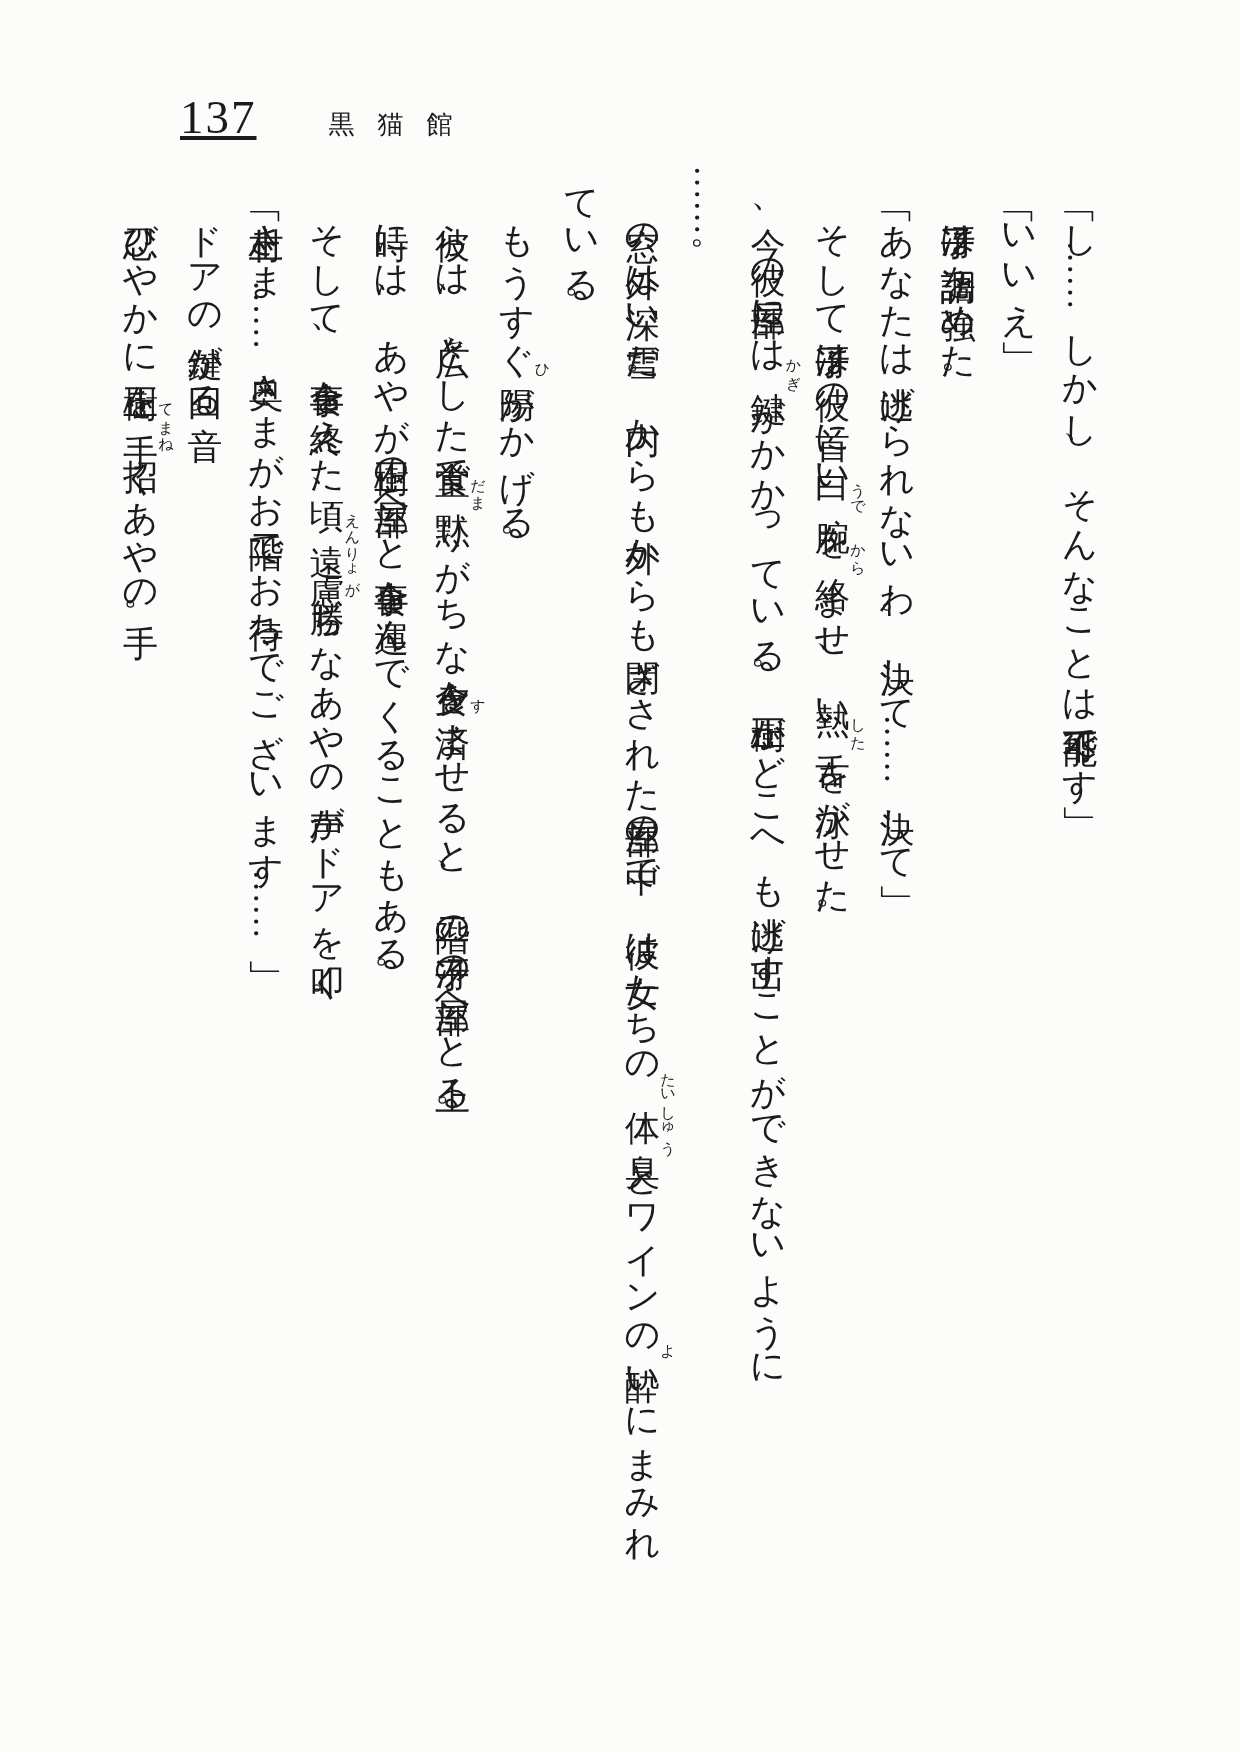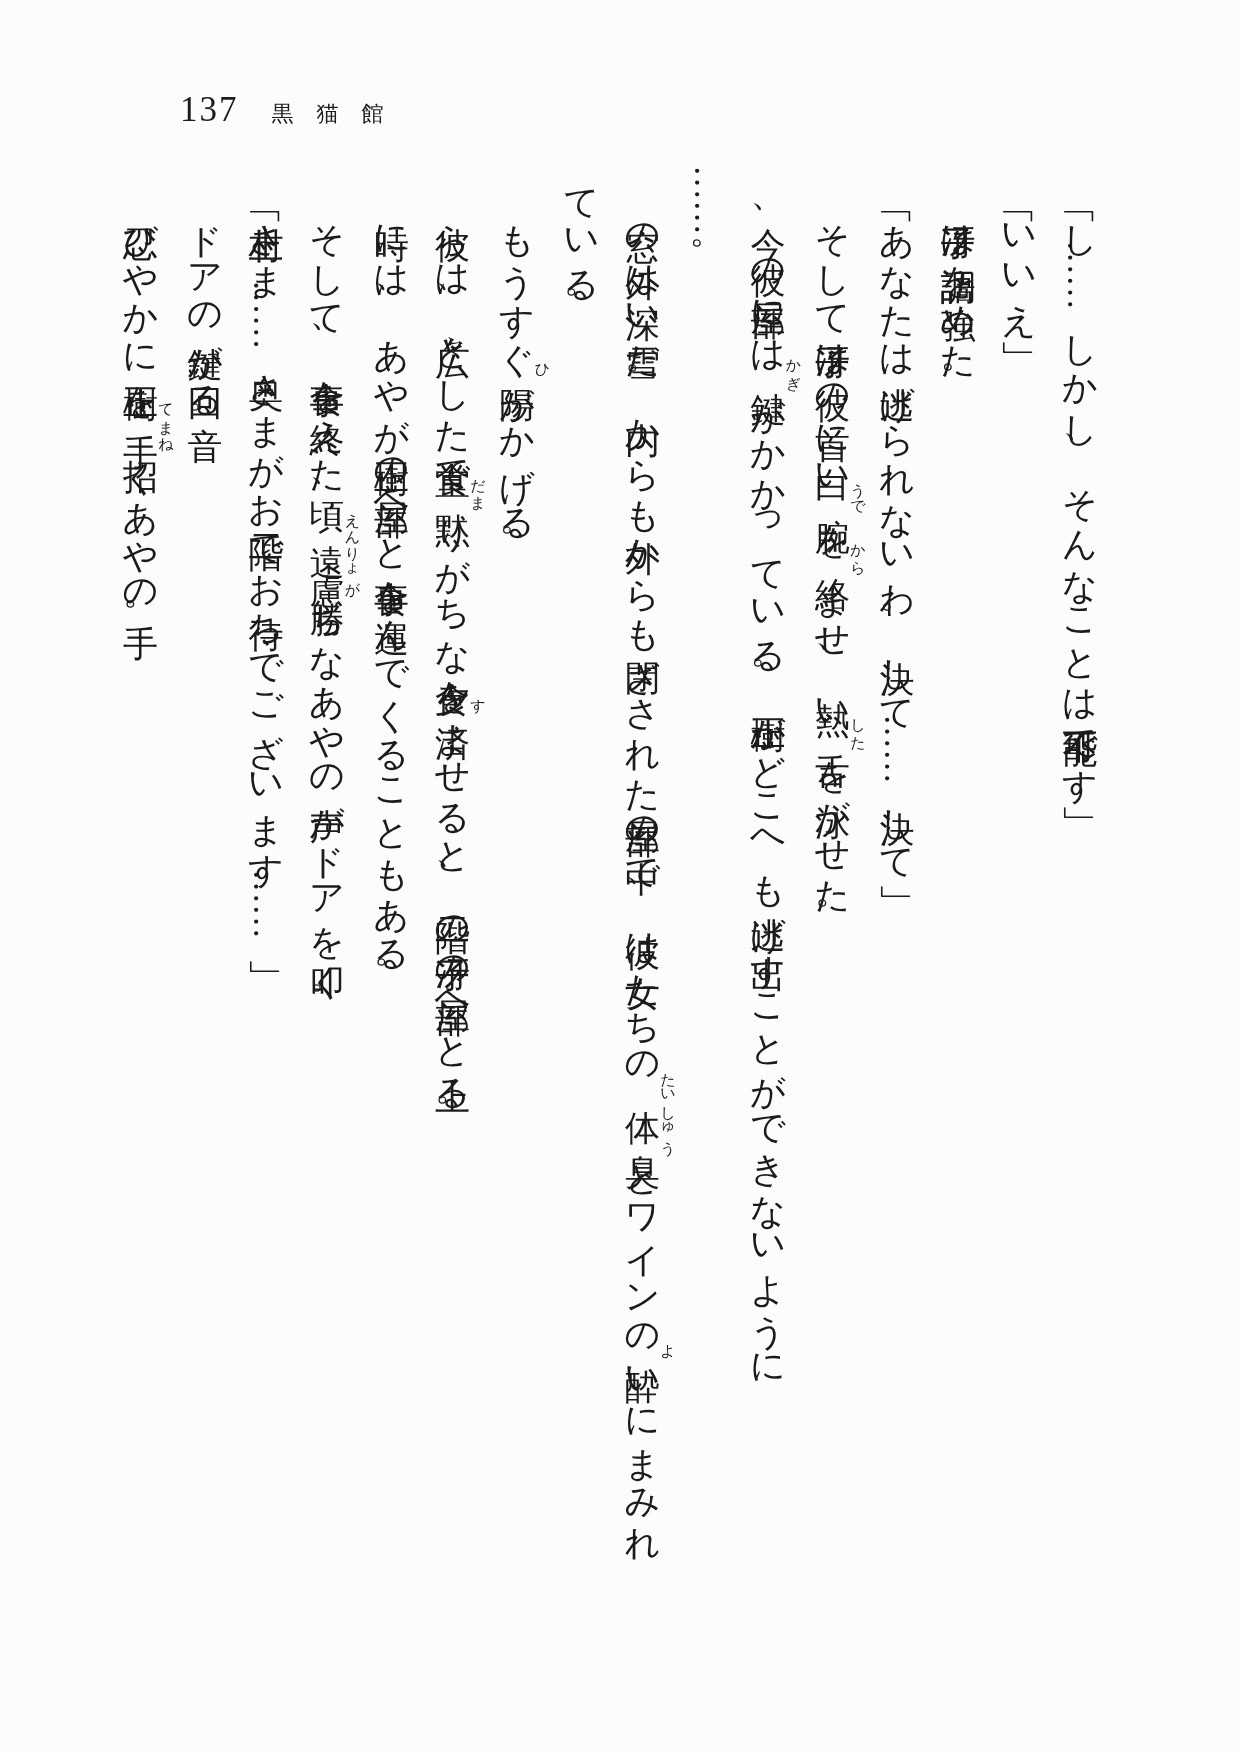--- a/index.html
+++ b/index.html
@@ -17,27 +17,28 @@
   }
   
   .running-head {
     position: absolute;
     left: 180px;
     top: 90px;
     display: flex;
     align-items: baseline;
   }
   .page-number {
-    font-size: 35px;
+    font-size: 47px;
     letter-spacing: 2px;
+    text-decoration: underline;
   }
   .book-title {
-    font-size: 22px;
+    font-size: 26px;
     letter-spacing: 23px;
-    margin-left: 33px;
+    margin-left: 72px;
     white-space: nowrap;
   }
   
   .body-text {
     position: absolute;
     top: 165px;
     right: 130px;
     height: 1408px;
     writing-mode: vertical-rl;
     text-orientation: mixed;

